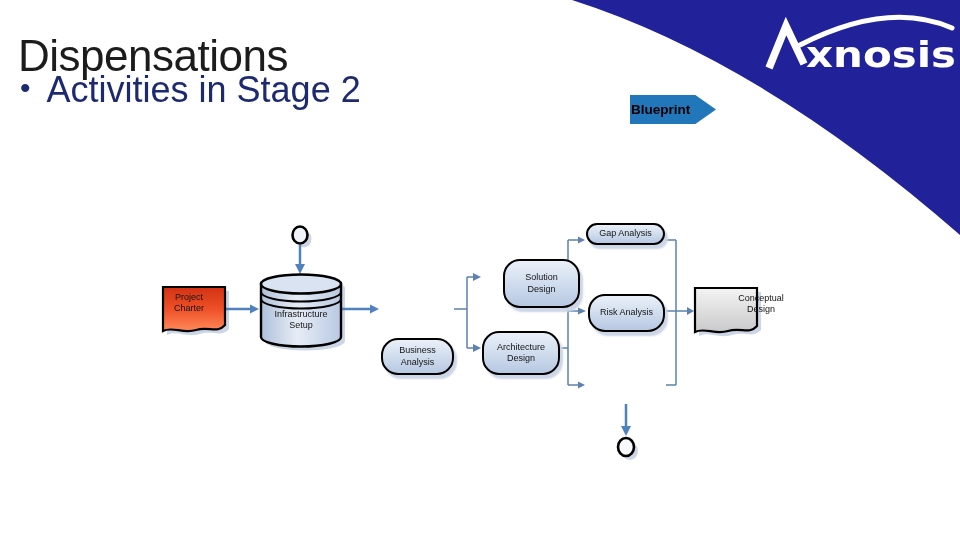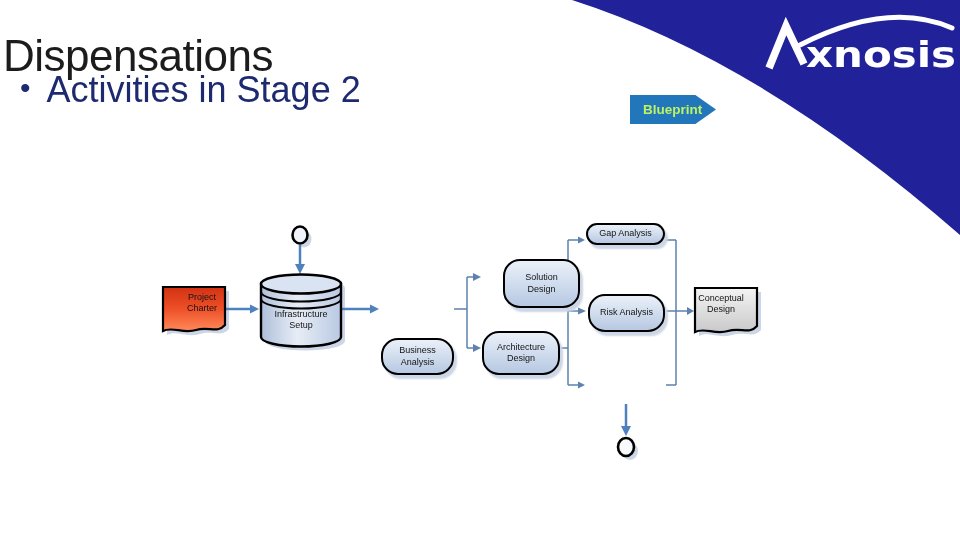--- a/index.html
+++ b/index.html
@@ -2,34 +2,34 @@
 <html><head>
 <meta charset="utf-8">
 <style>
   html,body{margin:0;padding:0;background:#ffffff;}
   .slide{
     position:relative;width:960px;height:540px;background:#ffffff;overflow:hidden;
     font-family:"Liberation Sans",sans-serif;
   }
   
   .title{
-    position:absolute;left:3px;top:2px;
+    position:absolute;left:18px;top:2px;
     font-size:44px;font-weight:300;color:#1c1c1c;letter-spacing:-0.5px;line-height:1.15;
   }
   .bullet-row{
     position:absolute;left:20px;top:70px;display:flex;align-items:center;
     color:#1d2a70;font-weight:300;
   }
   .bullet-row .dot{font-size:30px;line-height:1;margin-right:16px;transform:translateY(-2px);}
   .bullet-row .txt{font-size:36px;line-height:1.1;}
   
   .stage-tag{
     position:absolute;left:630px;top:95px;width:86px;height:29px;
-    background:#2277bb;color:#bef264;font-size:13.5px;font-weight:bold;
-    display:flex;align-items:center;padding-left:13px;box-sizing:border-box;
+    background:#2277bb;color:#000000;font-size:13.5px;font-weight:bold;
+    display:flex;align-items:center;padding-left:1px;box-sizing:border-box;
     clip-path:polygon(0 0,76% 0,100% 50%,76% 100%,0 100%);
   }
   
   svg.layer{position:absolute;left:0;top:0;width:960px;height:540px;}
   
   .node{
     position:absolute;box-sizing:border-box;
     background:linear-gradient(180deg,#eaf0f8 0%,#d3dfef 45%,#b7c8e2 100%);
     border:2px solid #000000;border-radius:17px;
     box-shadow:3px 4px 2px #ccd6e6;
@@ -137,27 +137,27 @@
 Design</div>
 
   <div class="node" style="left:482px;top:331px;width:78px;height:44px;">Architecture
 Design</div>
 
   <div class="node" style="left:586px;top:223px;width:79px;height:22px;">Gap Analysis</div>
 
   <div class="node" style="left:588px;top:294px;width:77px;height:38px;text-align:center;">Risk Analysis</div>
 
 
-  <div class="shape-label" style="left:163px;top:292px;width:78px;">Project
+  <div class="shape-label" style="left:150px;top:292px;width:78px;">Project
 Charter</div>
 
   <div class="shape-label" style="left:261px;top:309px;width:80px;">Infrastructure
 Setup</div>
 
-  <div class="shape-label" style="left:694px;top:293px;width:54px;">Conceptual
+  <div class="shape-label" style="left:734px;top:293px;width:54px;">Conceptual
 Design</div>
 
   <h1 class="title">Dispensations</h1>
 
   <div class="bullet-row">
     <span class="dot">•</span>
     <span class="txt">Activities in Stage 2</span>
   </div>
 
   <div class="stage-tag">Blueprint</div>

